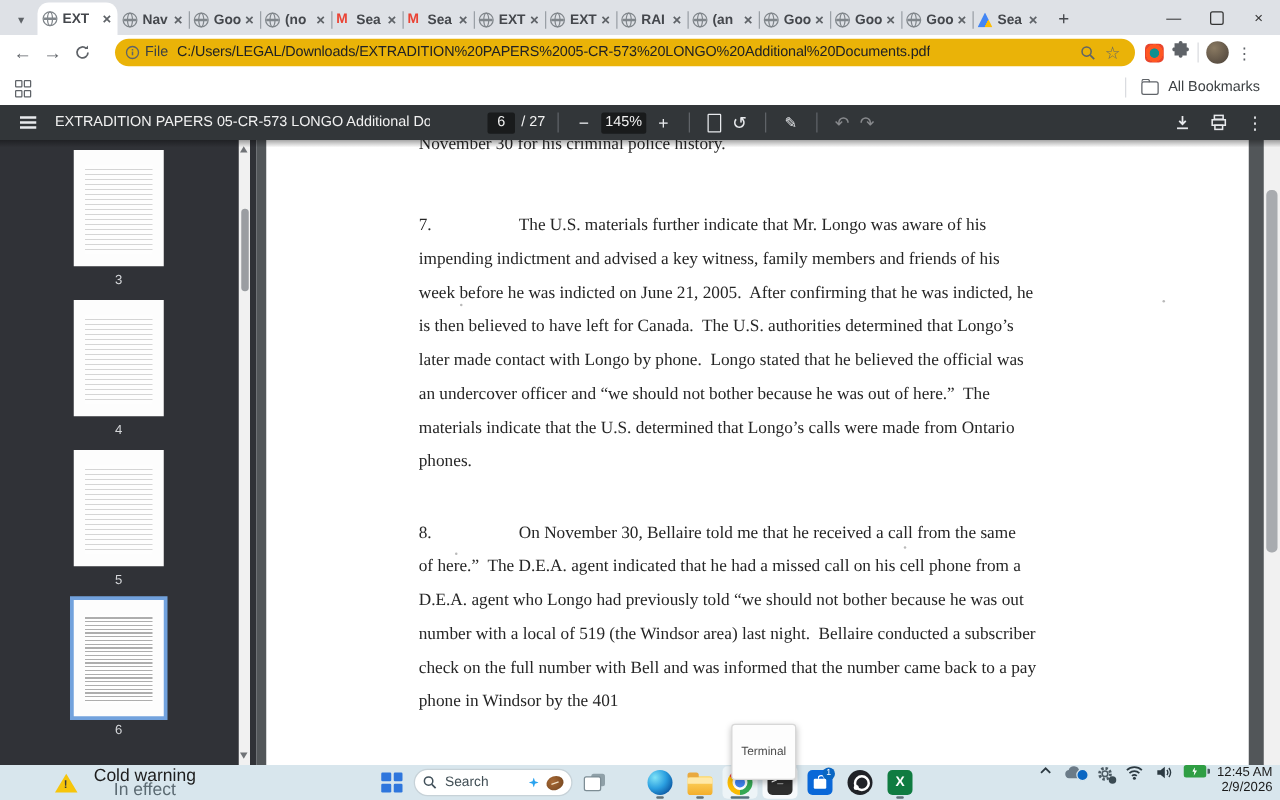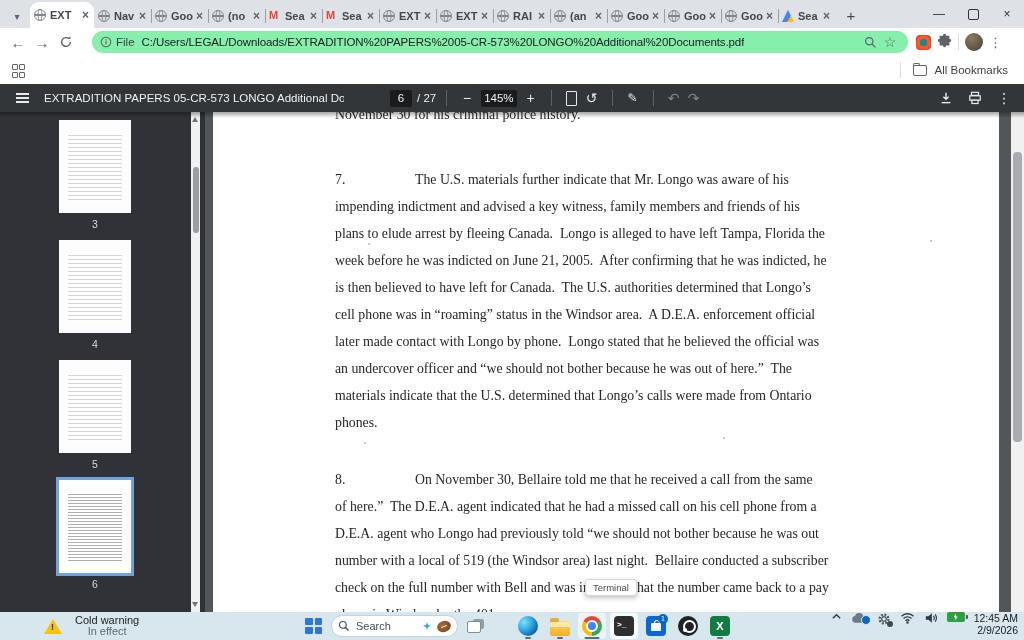--- a/index.html
+++ b/index.html
@@ -29,21 +29,21 @@
   .newtab-btn{width:24px;height:24px;margin:0 0 1px 4px;display:flex;align-items:center;justify-content:center;
     font-size:15px;color:#45484d;}
   .win-controls{position:absolute;right:0;top:0;height:28px;display:flex;}
   .win-btn{width:34px;height:28px;display:flex;align-items:center;justify-content:center;color:#333;font-size:12px;}
   .win-max-glyph{width:9px;height:9px;border:1.1px solid #333;border-radius:2px;}
 
   
   .addressbar{position:absolute;left:0;top:28px;width:1024px;height:28px;background:#fff;display:flex;align-items:center;}
   .nav-ico{width:24px;height:24px;display:flex;align-items:center;justify-content:center;color:#5f6368;font-size:15px;flex:none;}
   .nav-ico.back{margin-left:6px;}
-  .omnibox{height:22px;background:#86efac;border-radius:11px;margin-left:14px;width:816px;display:flex;align-items:center;
+  .omnibox{height:22px;background:#eab308;border-radius:11px;margin-left:14px;width:816px;display:flex;align-items:center;
     padding:0 8px;box-sizing:border-box;font-size:11.5px;color:#202124;}
   .file-chip{display:flex;align-items:center;gap:4px;color:#3c4043;margin-right:7px;flex:none;}
   .url-text{white-space:nowrap;overflow:hidden;color:#202124;letter-spacing:-.1px;}
   .omni-spacer{flex:1;}
   .omni-ico{width:20px;display:flex;justify-content:center;color:#5f6368;flex:none;}
   .star{font-size:14px;color:#5f6368;}
   .bar-right{display:flex;align-items:center;gap:6px;margin-left:8px;}
   .ext-colored{width:15px;height:15px;border-radius:4px;
     background:radial-gradient(circle at 50% 50%,#0e8f8f 0 3.5px,#ff5722 4px 7px,#e8452c 7px);}
   .vsep-light{width:1px;height:16px;background:#dadce0;}
@@ -99,28 +99,28 @@
   .doc-line{height:27px;line-height:27px;white-space:pre;font-family:"Liberation Serif",serif;font-size:13.8px;color:#262626;}
   .doc-line.gap{height:auto;}
   .clipped-top{height:20px;line-height:18px;white-space:pre;font-family:"Liberation Serif",serif;font-size:13.8px;color:#262626;}
   .para-num{display:inline-block;width:80px;}
   .speck{position:absolute;width:2px;height:2px;border-radius:50%;background:#8a8a8a;opacity:.6;}
   .v-scroll{position:absolute;right:0;top:0;width:13px;height:500px;background:#f1f1f1;}
   .v-thumb{position:absolute;left:2px;width:9px;top:40px;height:290px;background:#a8abaf;border-radius:4px;}
 
   
   .tooltip{position:absolute;left:585px;top:579px;background:#fdfdfd;border:1px solid #d7d7d7;border-radius:3px;
-    box-shadow:0 2px 5px rgba(0,0,0,.25);font-size:9.5px;color:#4a4a4a;padding:2px 7px;z-index:50;}
+    box-shadow:0 2px 5px rgba(0,0,0,.25);font-size:9.5px;color:#4a4a4a;padding:16px 7px;z-index:50;}
 
   
   .taskbar{position:absolute;left:0;top:612px;width:1024px;height:28px;background:#d8e6ed;z-index:40;}
   .weather{position:absolute;left:44px;top:0;height:28px;display:flex;align-items:center;gap:13px;}
   .warn-tri{width:0;height:0;border-left:9px solid transparent;border-right:9px solid transparent;border-bottom:15px solid #f6c50b;position:relative;}
   .warn-tri::after{content:"!";position:absolute;left:-2px;top:3px;font-size:9px;font-weight:700;color:#3a3a3a;}
-  .weather-txt{font-size:11px;line-height:11px;color:#1c1c1c;}
+  .weather-txt{font-size:14px;line-height:11px;color:#1c1c1c;}
   .weather-txt .sub{color:#5c6b73;text-align:center;}
   .start-group{position:absolute;left:305px;top:0;height:28px;display:flex;align-items:center;gap:9px;}
   .start-logo{width:17px;height:17px;display:grid;grid-template-columns:8px 8px;grid-gap:1.5px;}
   .start-logo i{display:block;width:7.5px;height:7.5px;background:#2e76dd;border-radius:1px;}
   .search-pill{width:127px;height:22px;background:#fff;border:1px solid #c7d2d8;border-radius:12px;display:flex;align-items:center;
     padding:0 6px;box-sizing:border-box;gap:6px;font-size:11px;color:#414e55;}
   .pill-spacer{flex:1;}
   .bing-star{width:8px;height:8px;background:#2aa3ef;clip-path:polygon(50% 0,62% 38%,100% 50%,62% 62%,50% 100%,38% 62%,0 50%,38% 38%);}
   .football{width:14px;height:11px;background:radial-gradient(circle at 40% 35%,#a96a35,#6f421d);border-radius:50%;position:relative;transform:rotate(-18deg);}
   .football::after{content:"";position:absolute;left:4px;top:4.5px;width:6px;height:1.3px;background:#f3e2c6;}
@@ -382,24 +382,22 @@
     </div>
 
     <div class="viewer">
       <div class="pdf-page">
         <div class="doc-text">
           <div class="clipped-top">November 30 for his criminal police history.</div>
           <div>
               <div class="doc-line gap" style="height: 40px;"><span class="line-text"></span></div>
               <div class="doc-line"><span class="para-num optional">7.</span><span class="line-text">The U.S. materials further indicate that Mr. Longo was aware of his</span></div>
               <div class="doc-line"><span class="line-text">impending indictment and advised a key witness, family members and friends of his</span></div>
-              <div class="doc-line"><span class="line-text">plans to elude arrest by fleeing Canada.  Longo is alleged to have left Tampa, Florida the</span></div>
               <div class="doc-line"><span class="line-text">week before he was indicted on June 21, 2005.  After confirming that he was indicted, he</span></div>
               <div class="doc-line"><span class="line-text">is then believed to have left for Canada.  The U.S. authorities determined that Longo’s</span></div>
-              <div class="doc-line"><span class="line-text">cell phone was in “roaming” status in the Windsor area.  A D.E.A. enforcement official</span></div>
               <div class="doc-line"><span class="line-text">later made contact with Longo by phone.  Longo stated that he believed the official was</span></div>
               <div class="doc-line"><span class="line-text">an undercover officer and “we should not bother because he was out of here.”  The</span></div>
               <div class="doc-line"><span class="line-text">materials indicate that the U.S. determined that Longo’s calls were made from Ontario</span></div>
               <div class="doc-line"><span class="line-text">phones.</span></div>
               <div class="doc-line gap" style="height: 30px;"><span class="line-text"></span></div>
               <div class="doc-line"><span class="para-num optional">8.</span><span class="line-text">On November 30, Bellaire told me that he received a call from the same</span></div>
               <div class="doc-line"><span class="line-text">of here.”  The D.E.A. agent indicated that he had a missed call on his cell phone from a</span></div>
               <div class="doc-line"><span class="line-text">D.E.A. agent who Longo had previously told “we should not bother because he was out</span></div>
               <div class="doc-line"><span class="line-text">number with a local of 519 (the Windsor area) last night.  Bellaire conducted a subscriber</span></div>
               <div class="doc-line"><span class="line-text">check on the full number with Bell and was informed that the number came back to a pay</span></div>

